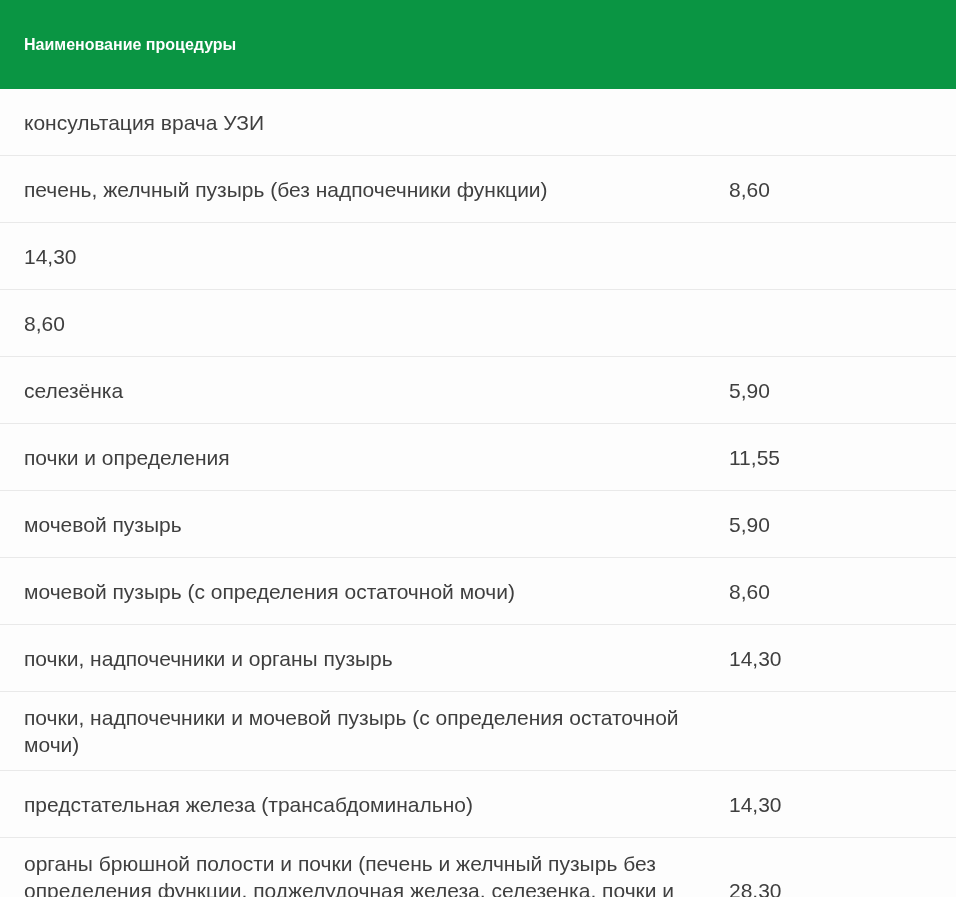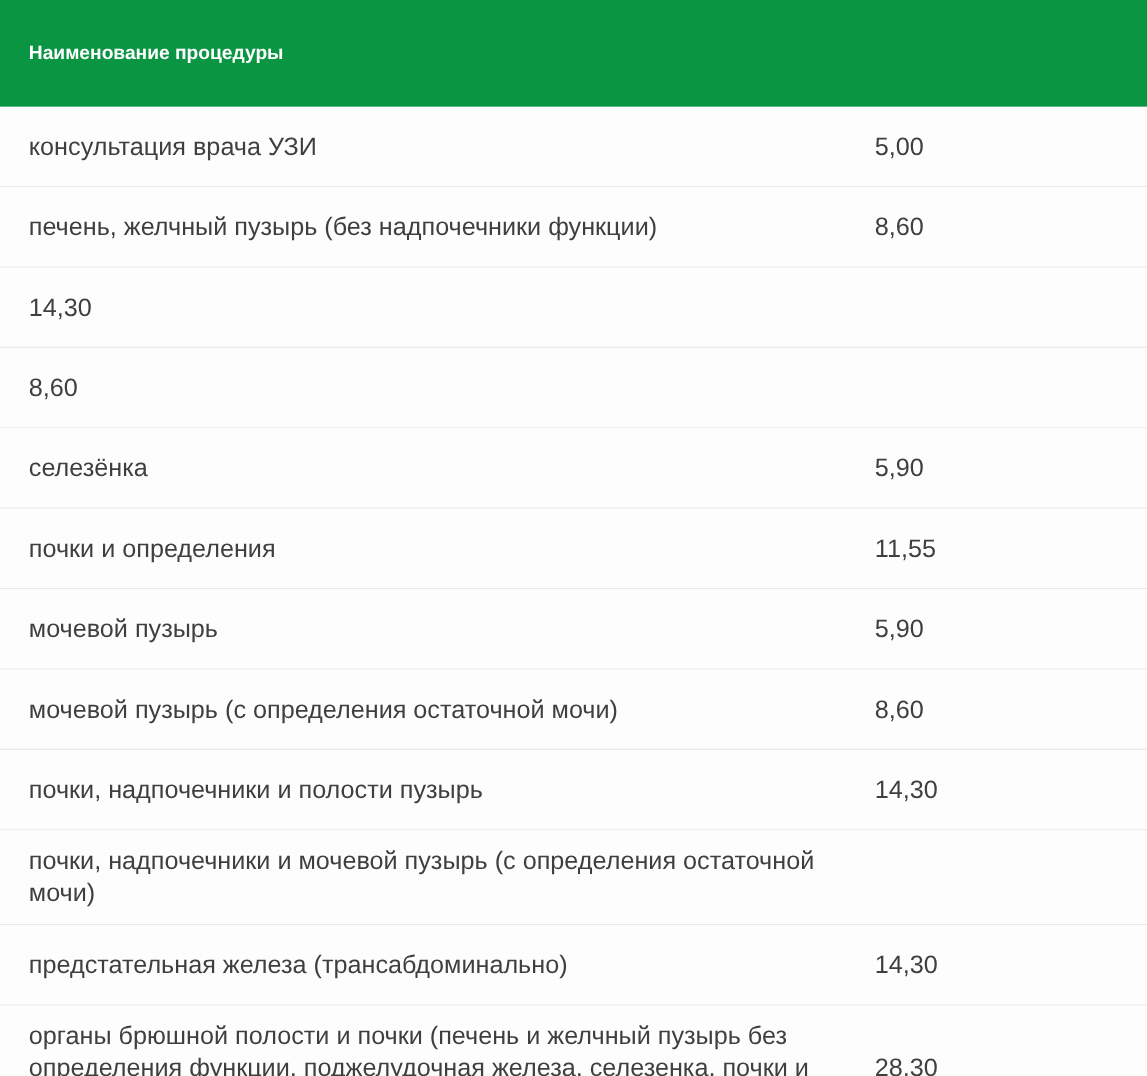--- a/index.html
+++ b/index.html
@@ -61,21 +61,20 @@
 </head>
 <body>
 
 <div class="price-table">
   <div class="tr thead">
     <div class="th col-name">Наименование процедуры</div>
   </div>
   <div id="table-body">
       <div class="tr">
     <div class="td col-name">консультация врача УЗИ</div>
-    <div class="td col-price">5,00</div>
   </div>
       <div class="tr">
     <div class="td col-name">печень, желчный пузырь (без надпочечники функции)</div>
     <div class="td col-price">8,60</div>
   </div>
       <div class="tr">
     <div class="td col-price">14,30</div>
   </div>
       <div class="tr">
     <div class="td col-price">8,60</div>
@@ -90,21 +89,21 @@
   </div>
       <div class="tr">
     <div class="td col-name">мочевой пузырь</div>
     <div class="td col-price">5,90</div>
   </div>
       <div class="tr">
     <div class="td col-name">мочевой пузырь (с определения остаточной мочи)</div>
     <div class="td col-price">8,60</div>
   </div>
       <div class="tr">
-    <div class="td col-name">почки, надпочечники и полости пузырь</div>
+    <div class="td col-name">почки, надпочечники и органы пузырь</div>
     <div class="td col-price">14,30</div>
   </div>
       <div class="tr">
     <div class="td col-name">почки, надпочечники и мочевой пузырь (с определения остаточной мочи)</div>
   </div>
       <div class="tr">
     <div class="td col-name">предстательная железа (трансабдоминально)</div>
     <div class="td col-price">14,30</div>
   </div>
       <div class="tr">

